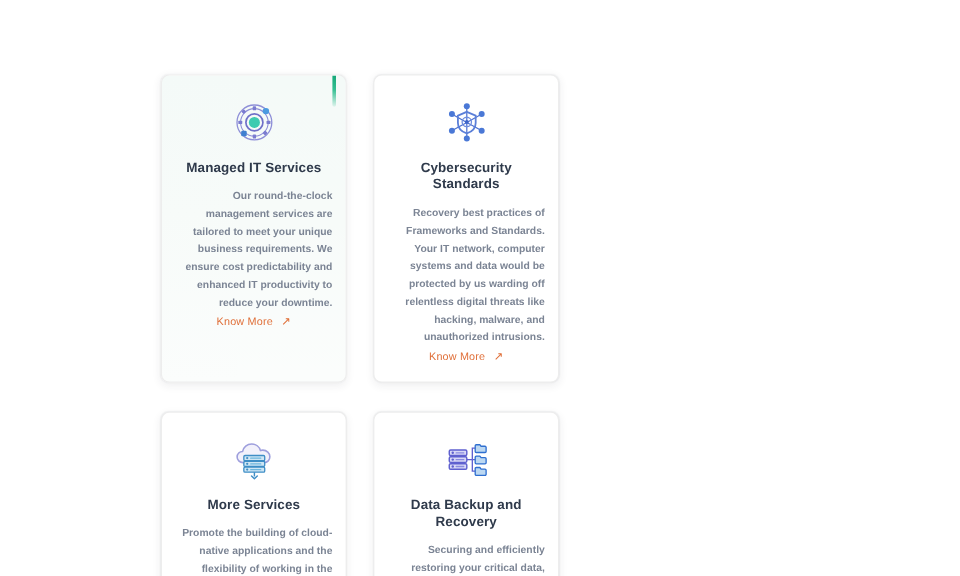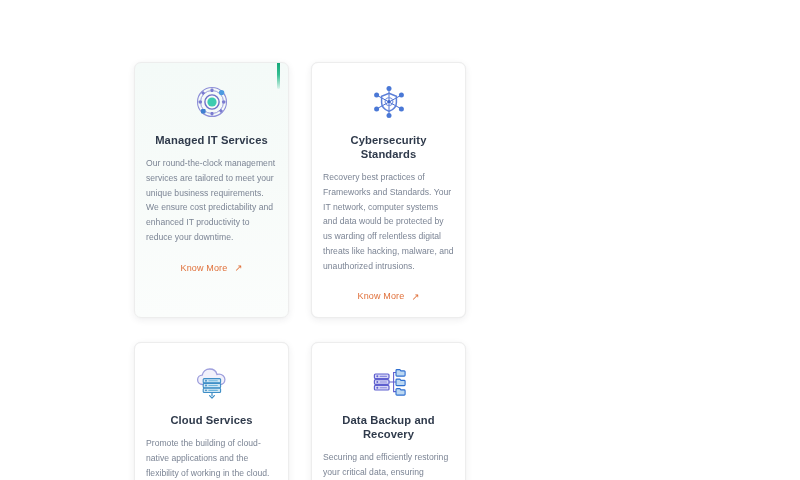--- a/index.html
+++ b/index.html
@@ -78,26 +78,27 @@
     text-align: center;
     letter-spacing: 0.1px;
     margin-bottom: 9px;
     line-height: 1.25;
   }
 
   .card-body {
     font-size: 8.6px;
     line-height: 1.72;
     color: #7b8494;
-    text-align: left;
+    text-align: right;
     letter-spacing: 0.02px;
+    font-weight: bold;
   }
 
   .know-more {
-    margin-top: 18px;
+    margin-top: 4px;
     display: flex;
     align-items: center;
     gap: 7px;
     color: #e0703a;
     font-size: 9px;
     letter-spacing: 0.15px;
     cursor: pointer;
     user-select: none;
   }
   .know-more .arrow {
@@ -191,21 +192,21 @@
             <circle cx="14.0" cy="23.55" r="0.95" fill="#3f8ec6"></circle>
             <circle cx="14.0" cy="28.35" r="0.95" fill="#3f8ec6"></circle>
             <rect x="16.4" y="18.2" width="9.4" height="1.1" rx="0.5" fill="#6fb6dd"></rect>
             <rect x="16.4" y="23.0" width="9.4" height="1.1" rx="0.5" fill="#6fb6dd"></rect>
             <rect x="16.4" y="27.8" width="9.4" height="1.1" rx="0.5" fill="#6fb6dd"></rect>
           </g>
           <line x1="20" y1="30.5" x2="20" y2="34.0" stroke="#3f8ec6" stroke-width="1.2"></line>
           <path d="M17.6 33.6 L20 36.0 L22.4 33.6" fill="none" stroke="#3f8ec6" stroke-width="1.2" stroke-linecap="round" stroke-linejoin="round"></path>
         </svg>
       </div>
-      <div class="card-title">Cloud Services</div>
+      <div class="card-title">More Services</div>
       <div class="card-body">Promote the building of cloud-native applications and the flexibility of working in the cloud. Users can access cloud services with the computer, operating system, and internet connectivity.</div>
 
     </div>
 
     <div class="card">
       <div class="card-icon">
         <svg width="40" height="40" viewBox="0 0 40 40">
           <g stroke="#5f60cf" stroke-width="1.1" fill="none">
             <path d="M19.8 20 H24.6"></path>
             <path d="M24.6 20 V10.5 H28.2"></path>

